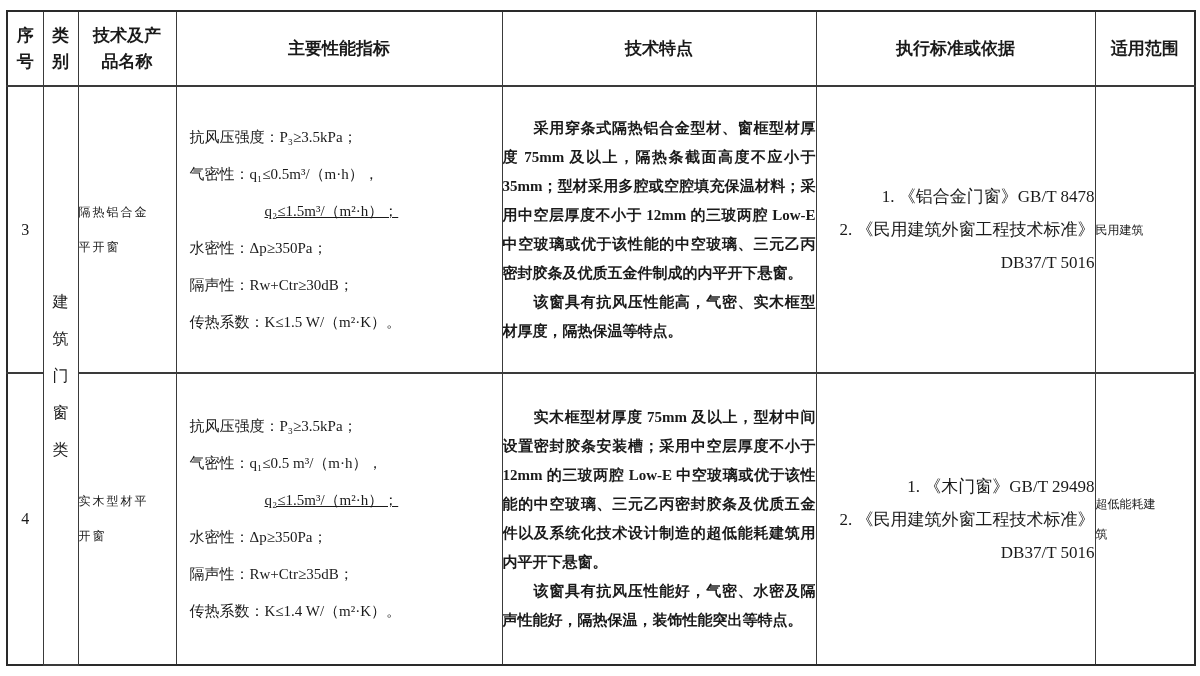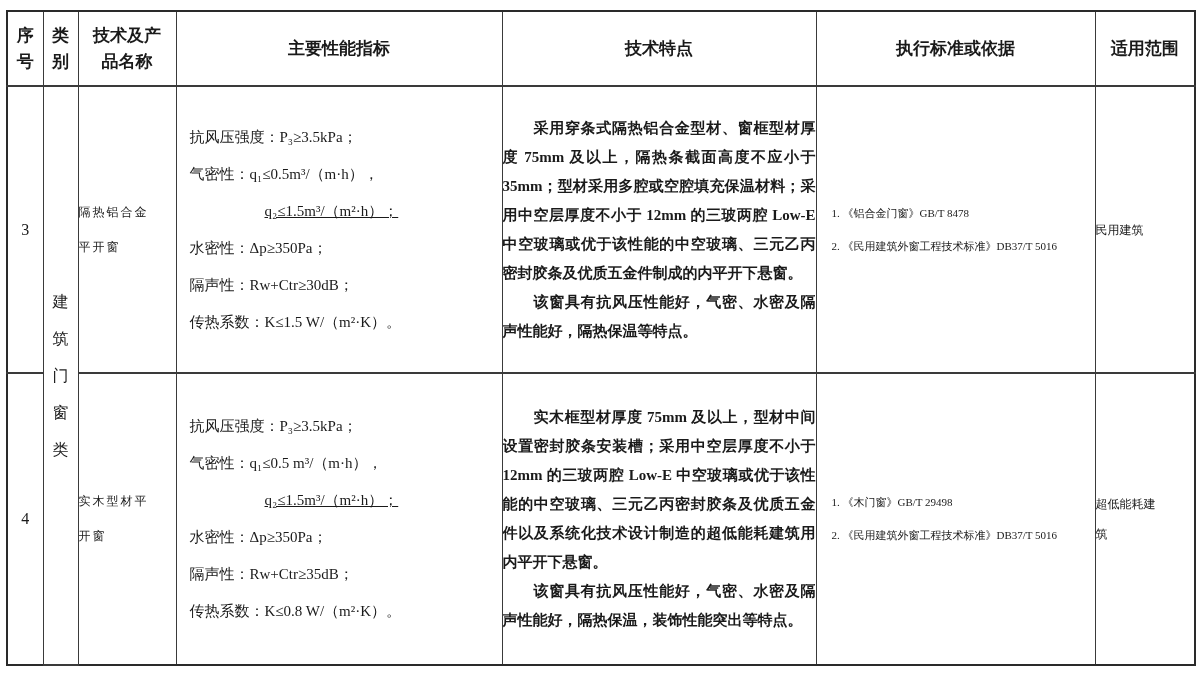--- a/index.html
+++ b/index.html
@@ -75,23 +75,24 @@
     margin: 0;
     font-size: 15px;
     line-height: 29px;
     text-align: justify;
     text-indent: 31px;
     font-weight: bold;
   }
 
   .cell-std { padding: 0 4px 0 0; }
   .std-item {
-    font-size: 11px;
+    font-size: 17px;
     line-height: 33px;
     text-indent: 15px;
+    text-align: right;
   }
 
   .cell-scope {
     font-size: 12px;
     line-height: 30px;
     padding: 0 12px 0 3px;
     white-space: pre-line;
     text-align: left;
   }
 </style>
@@ -135,39 +136,39 @@
       <td class="cell-perf">
         <div class="perf-line">抗风压强度：P₃≥3.5kPa；</div>
         <div class="perf-line">气密性：q₁≤0.5m³/（m·h），</div>
         <div class="perf-line indent2">q₂≤1.5m³/（m²·h）；</div>
         <div class="perf-line">水密性：Δp≥350Pa；</div>
         <div class="perf-line">隔声性：Rw+Ctr≥30dB；</div>
         <div class="perf-line">传热系数：K≤1.5 W/（m²·K）。</div>
       </td>
       <td class="cell-tech">
         <p>采用穿条式隔热铝合金型材、窗框型材厚度 75mm 及以上，隔热条截面高度不应小于 35mm；型材采用多腔或空腔填充保温材料；采用中空层厚度不小于 12mm 的三玻两腔 Low-E 中空玻璃或优于该性能的中空玻璃、三元乙丙密封胶条及优质五金件制成的内平开下悬窗。</p>
-        <p>该窗具有抗风压性能好，气密、水密及隔声性能好，隔热保温等特点。</p>
+        <p>该窗具有抗风压性能高，气密、实木框型材厚度，隔热保温等特点。</p>
       </td>
       <td class="cell-std">
         <div class="std-item">1. 《铝合金门窗》GB/T 8478</div>
         <div class="std-item">2. 《民用建筑外窗工程技术标准》DB37/T 5016</div>
       </td>
       <td class="cell-scope">民用建筑</td>
     </tr>
     <tr class="data-row-2">
       <td class="cell-num">4</td>
       <td class="cell-product">实木型材平
 开窗</td>
       <td class="cell-perf">
         <div class="perf-line">抗风压强度：P₃≥3.5kPa；</div>
         <div class="perf-line">气密性：q₁≤0.5 m³/（m·h），</div>
         <div class="perf-line indent2">q₂≤1.5m³/（m²·h）；</div>
         <div class="perf-line">水密性：Δp≥350Pa；</div>
         <div class="perf-line">隔声性：Rw+Ctr≥35dB；</div>
-        <div class="perf-line">传热系数：K≤0.8 W/（m²·K）。</div>
+        <div class="perf-line">传热系数：K≤1.4 W/（m²·K）。</div>
       </td>
       <td class="cell-tech">
         <p>实木框型材厚度 75mm 及以上，型材中间设置密封胶条安装槽；采用中空层厚度不小于 12mm 的三玻两腔 Low-E 中空玻璃或优于该性能的中空玻璃、三元乙丙密封胶条及优质五金件以及系统化技术设计制造的超低能耗建筑用内平开下悬窗。</p>
         <p>该窗具有抗风压性能好，气密、水密及隔声性能好，隔热保温，装饰性能突出等特点。</p>
       </td>
       <td class="cell-std">
         <div class="std-item">1. 《木门窗》GB/T 29498</div>
         <div class="std-item">2. 《民用建筑外窗工程技术标准》DB37/T 5016</div>
       </td>
       <td class="cell-scope">超低能耗建

